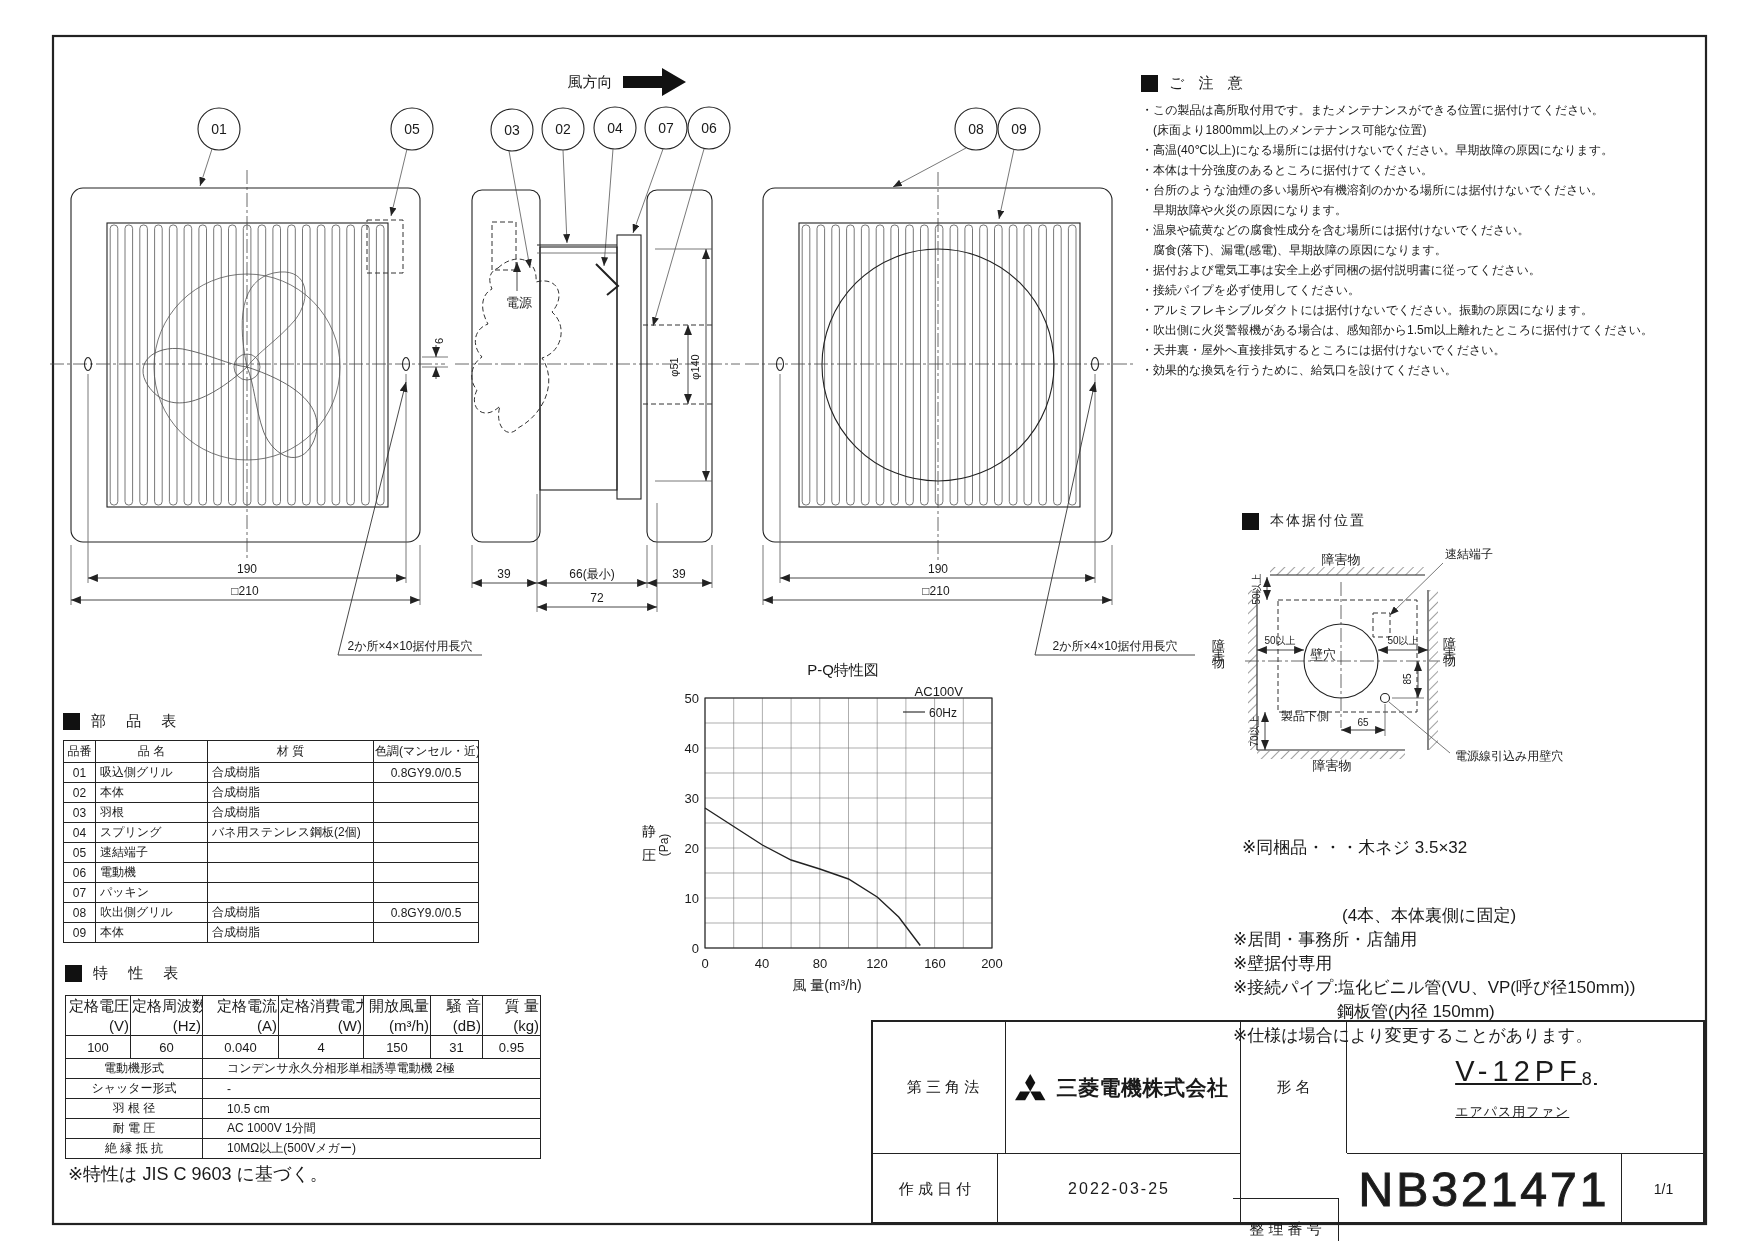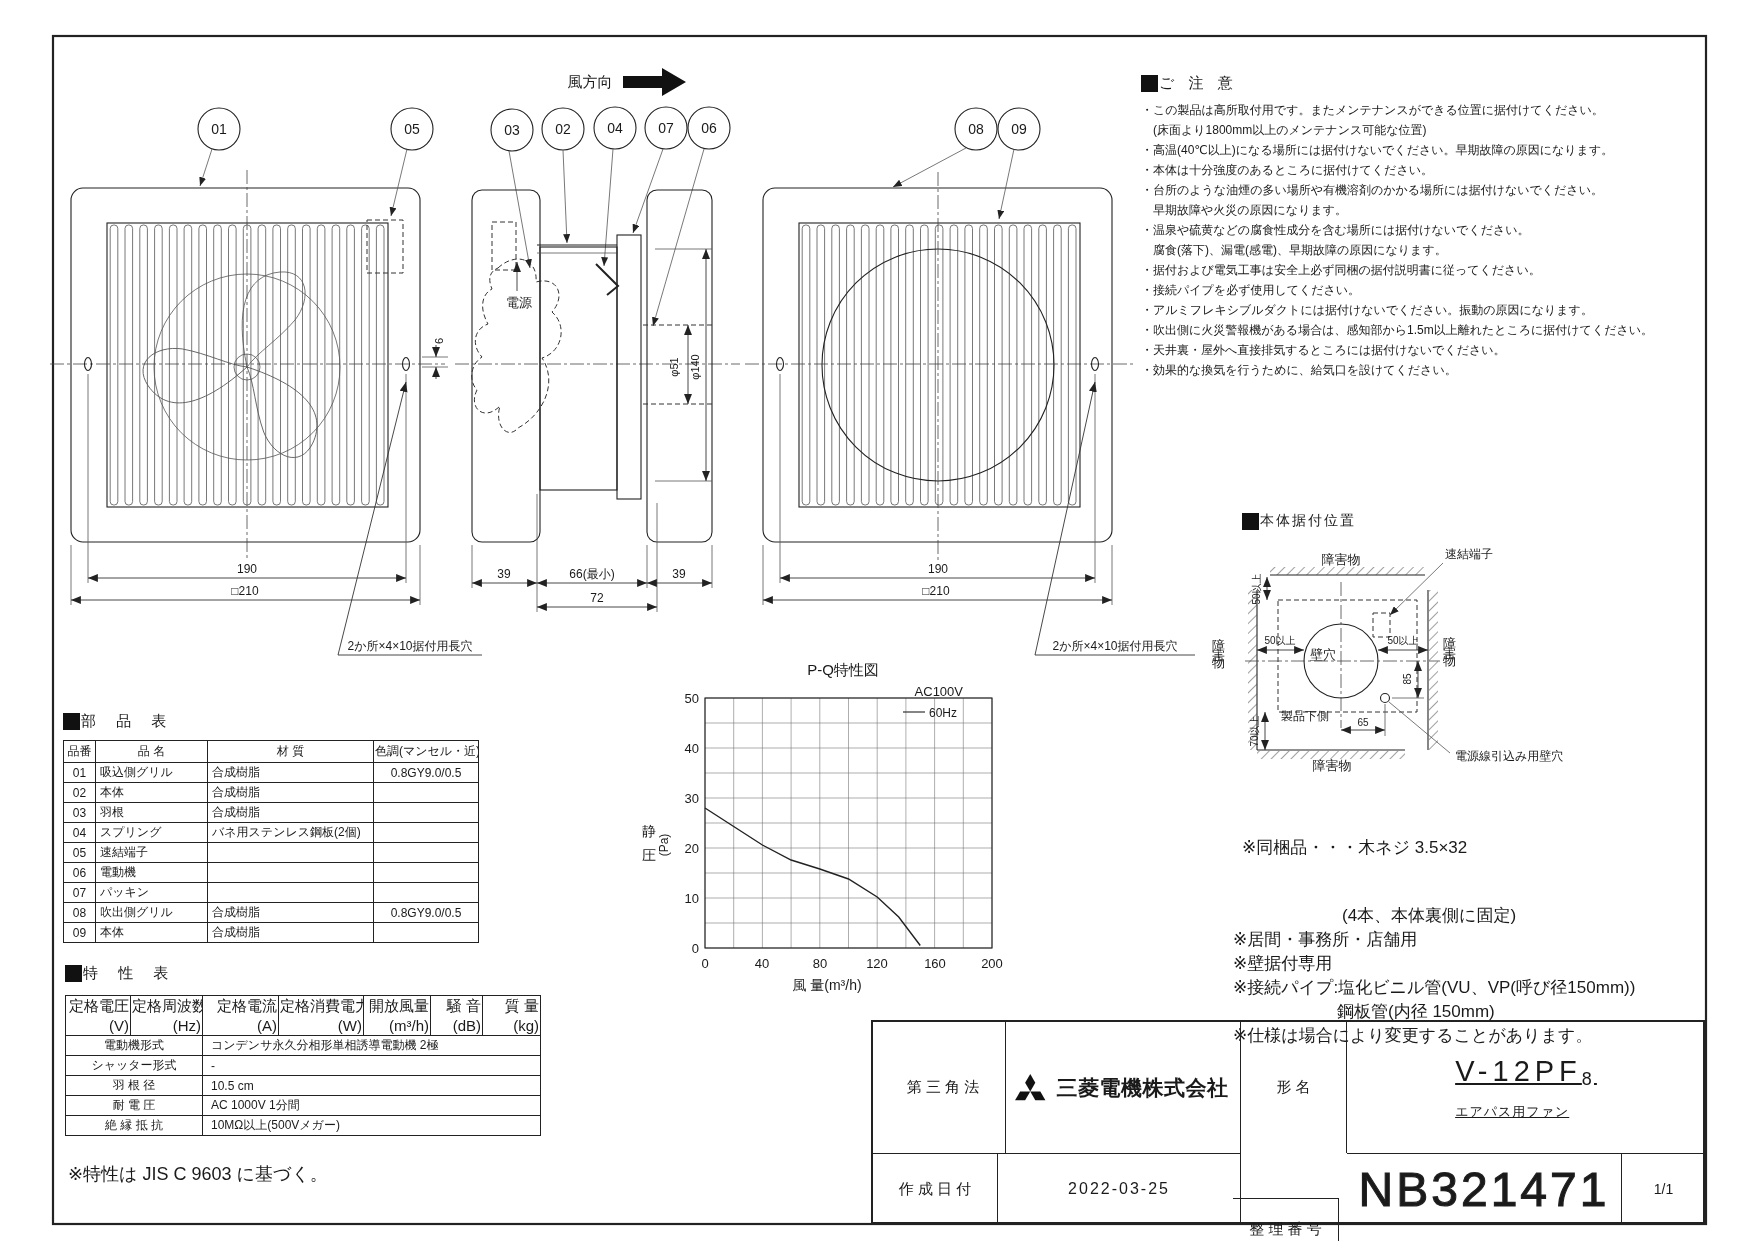--- a/index.html
+++ b/index.html
@@ -9,39 +9,39 @@
   svg text{fill:#1a1a1a;font-family:"Liberation Sans","DejaVu Sans",sans-serif;}
   .ln{stroke:#222;stroke-width:1.1;fill:none;}
   .thk{stroke:#222;stroke-width:2.2;fill:none;}
   .thin{stroke:#555;stroke-width:0.8;fill:none;}
   .grid{stroke:#777;stroke-width:0.6;fill:none;}
   .cl{stroke:#444;stroke-width:0.8;fill:none;stroke-dasharray:14 3 3 3;}
   .dash{stroke:#333;stroke-width:1;fill:none;stroke-dasharray:5 3;}
   .dim{stroke:#333;stroke-width:0.9;fill:none;}
   .t10{font-size:10px;} .t11{font-size:11px;} .t12{font-size:12px;}
   .t13{font-size:13px;} .t14{font-size:14px;} .t15{font-size:15px;}
-  .sec-title{position:absolute;display:flex;align-items:center;gap:1px;font-size:15px;letter-spacing:5px;white-space:nowrap;}
+  .sec-title{position:absolute;display:flex;align-items:center;gap:11px;font-size:15px;letter-spacing:5px;white-space:nowrap;}
   .sec-title .sq{width:17px;height:17px;background:#111;flex:0 0 auto;}
   .notes{position:absolute;left:1141px;top:74px;width:575px;}
   .notes .cl-line{font-size:12px;line-height:20px;white-space:nowrap;}
   .notes .ind{padding-left:12px;}
   .remarks{position:absolute;left:1233px;top:836px;width:460px;}
   .remarks div{font-size:17px;line-height:24px;white-space:nowrap;}
   .rm-i9{padding-left:9px;} .rm-i109{padding-left:109px;margin-top:44px;} .rm-i104{padding-left:104px;}
   .vtext{position:absolute;writing-mode:vertical-rl;text-orientation:upright;font-size:13px;letter-spacing:9px;}
   table{border-collapse:collapse;table-layout:fixed;background:#fff;}
   td,th{border:1.2px solid #222;font-weight:normal;overflow:hidden;white-space:nowrap;box-sizing:border-box;}
   .ptable td{height:20px;font-size:12px;padding:0 4px;}
   .ptable th{height:22px;font-size:12px;text-align:center;margin-top:46px;}
   .ptable .c{text-align:center;}
   .stable th{font-size:15px;height:37px;line-height:1.3;text-align:right;padding:0 1px;}
   .stable .vrow td{height:23px;font-size:13px;text-align:center;}
   .stable .lrow td{height:20px;font-size:12px;}
   .stable .lrow .lbl{text-align:center;}
-  .stable .lrow .val{padding-left:8px;}
+  .stable .lrow .val{padding-left:24px;}
   .foot{position:absolute;font-size:18px;white-space:nowrap;}
   .tblock{position:absolute;left:871px;top:1020px;width:834px;height:204px;border:2px solid #222;box-sizing:border-box;}
   .tb-cell{position:absolute;display:flex;align-items:center;justify-content:center;box-sizing:border-box;overflow:hidden;}
   .br{border-right:1.4px solid #222;} .bt{border-top:1.4px solid #222;}
   .tb-label{font-size:15px;white-space:nowrap;}
   .company{font-size:21px;font-weight:bold;letter-spacing:0.5px;white-space:nowrap;margin-left:7px;}
   .model-wrap{text-align:left;text-decoration:underline;}
   .model-name{font-size:29px;letter-spacing:5px;white-space:nowrap;}
   .model-sub{font-size:18px;vertical-align:-4px;}
   .model-desc{font-size:13px;margin-top:13px;letter-spacing:1px;}
@@ -463,20 +463,29 @@
           </th>
     <th>
             <div>騒 音</div>
             <div>(dB)</div>
           </th>
     <th>
             <div>質 量</div>
             <div>(kg)</div>
           </th>
   </tr>
+  <tr class="vrow">
+    <td>100</td>
+    <td>60</td>
+    <td>0.040</td>
+    <td>4</td>
+    <td>150</td>
+    <td>31</td>
+    <td>0.95</td>
+  </tr>
   <tr class="lrow">
     <td colspan="2" class="lbl">電動機形式</td>
     <td colspan="5" class="val">コンデンサ永久分相形単相誘導電動機 2極</td>
   </tr>
   <tr class="lrow">
     <td colspan="2" class="lbl">シャッター形式</td>
     <td colspan="5" class="val">-</td>
   </tr>
   <tr class="lrow">
     <td colspan="2" class="lbl">羽 根 径</td>

